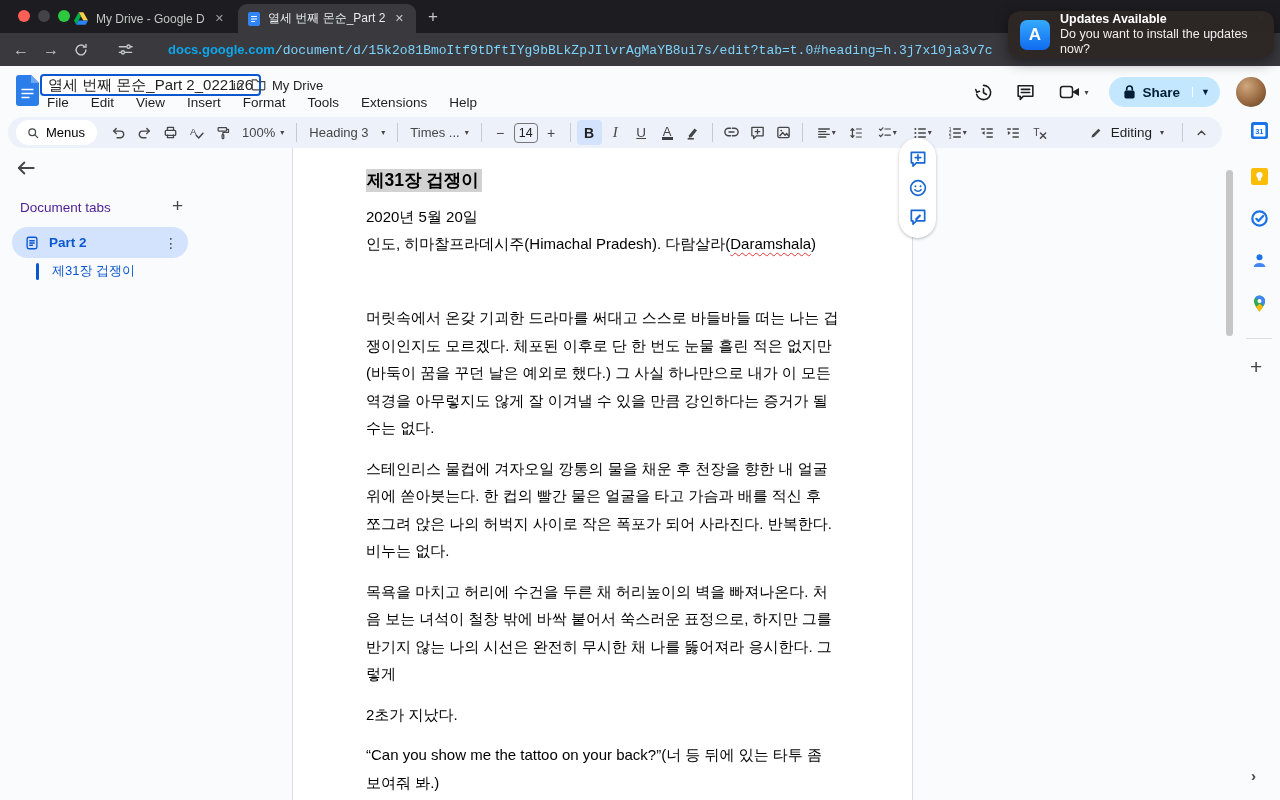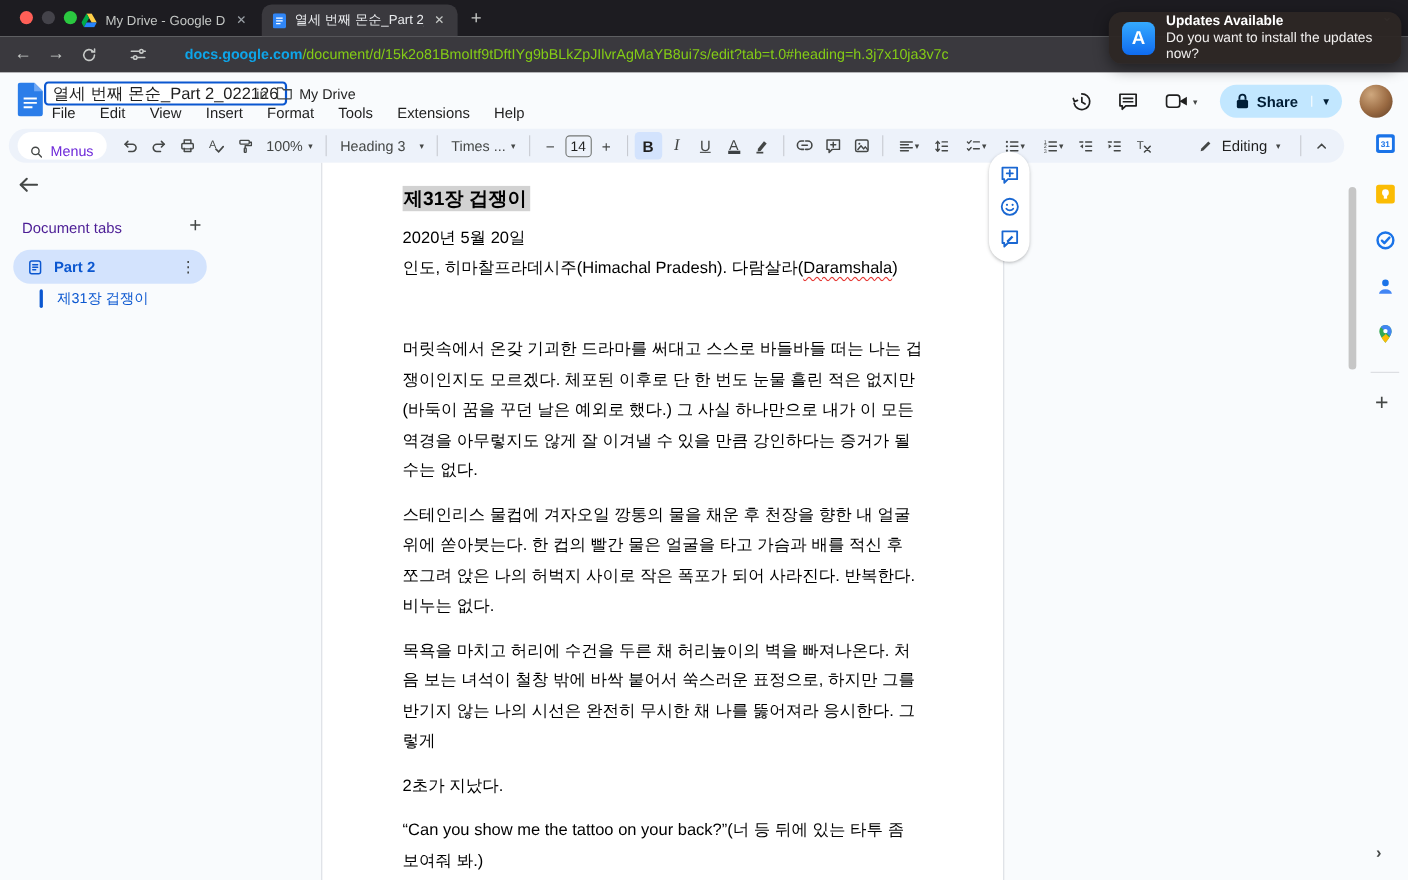--- a/index.html
+++ b/index.html
@@ -17,40 +17,40 @@
   .tab .title{flex:1;white-space:nowrap;overflow:hidden;max-width:118px;}
   .tab.active{background:#3a393e;color:#e8eaed;}
   .tab .close{font-size:11px;color:#9aa0a6;padding:0 2px;}
   .tab.active .close{color:#c4c7c5;}
   .newtab{position:absolute;left:428px;top:9px;color:#c4c7c5;font-size:17px;line-height:16px;}
   .tabsearch{position:absolute;right:14px;top:8px;color:#9aa0a6;font-size:12px;}
   .navbar{position:absolute;top:33px;left:0;right:0;height:33px;background:#3a393e;display:flex;align-items:center;}
   .navbtn{color:#c6c9c7;font-size:16px;width:30px;text-align:center;}
   .urltext{font-size:13px;margin-left:10px;white-space:nowrap;overflow:hidden;}
   .urltext .host{color:#0ea5e9;font-weight:bold;margin-left:18px;}
-  .urltext .path{color:#84cc16;}
+  .urltext .path{color:#7dd3fc;font-family:Liberation Mono, monospace;}
 
   
   .app{position:absolute;top:66px;left:0;right:0;bottom:0;background:#f9fbfd;}
   .docs-logo{position:absolute;left:17px;top:77px;}
   .title-box{position:absolute;left:40px;top:73px;height:22px;border:2px solid #0b57d0;border-radius:4px;display:flex;align-items:center;padding:0 6px;font-size:15px;color:#1f1f1f;background:#fff;}
   .loc-prefix{position:absolute;left:233px;top:78px;font-size:13px;color:#444746;}
   .folder-ic{position:absolute;left:251px;top:77px;}
   .loc-name{position:absolute;left:272px;top:78px;font-size:13px;color:#1f1f1f;}
   .menubar{position:absolute;left:47px;top:94px;display:flex;gap:22px;font-size:13.5px;color:#1f1f1f;}
   .hdr-actions{position:absolute;top:78px;right:14px;display:flex;align-items:center;gap:16px;}
   .hdr-icon{width:26px;height:26px;display:flex;align-items:center;justify-content:center;}
   .share-btn{height:30px;background:#c2e7ff;border-radius:15px;display:flex;align-items:center;color:#001d35;font-size:13.5px;font-weight:bold;}
   .share-main{display:flex;align-items:center;gap:7px;padding:0 12px 0 14px;justify-content:space-between;}
   .share-arrow{padding:0 10px 0 8px;border-left:1px solid rgba(255,255,255,.95);font-size:9px;color:#001d35;}
   .avatar{width:30px;height:30px;border-radius:50%;background:radial-gradient(circle at 35% 30%,#cfa87e,#9a6a42 55%,#5e3e26);}
 
   
   .toolbar{position:absolute;left:8px;top:117px;width:1214px;height:31px;background:#edf2fa;border-radius:16px;display:flex;align-items:center;padding:0 8px;gap:1px;}
-  .menus-pill{height:25px;background:#fff;border-radius:13px;display:flex;align-items:flex-end;gap:6px;padding:0 12px 0 10px;font-size:13px;color:#6d28d9;margin-right:8px;}
+  .menus-pill{height:25px;background:#fff;border-radius:13px;display:flex;align-items:center;gap:6px;padding:0 12px 0 10px;font-size:13px;color:#000000;margin-right:8px;}
   .tbtn{min-width:25px;height:25px;display:flex;align-items:center;justify-content:center;border-radius:4px;color:#444746;}
   .tbtn.active{background:#d3e3fd;}
   .tlabel{font-size:13px;color:#444746;display:flex;align-items:center;gap:5px;padding:0 6px;height:25px;border-radius:4px;}
   .caret{font-size:8px;color:#444746;}
   .tdiv{width:1px;height:19px;background:#c7cad1;margin:0 5px;}
   .sizebox{width:24px;height:20px;border:1px solid #747775;border-radius:4px;display:flex;align-items:center;justify-content:center;font-size:12.5px;color:#1f1f1f;background:#fff0;}
   .glyph{font-size:14px;color:#444746;}
   .bold-g{font-weight:bold;font-size:14px;color:#1f1f1f;}
   .ital-g{font-style:italic;font-family:"Liberation Serif",serif;font-size:15px;}
   .und-g{text-decoration:underline;font-size:13.5px;}

